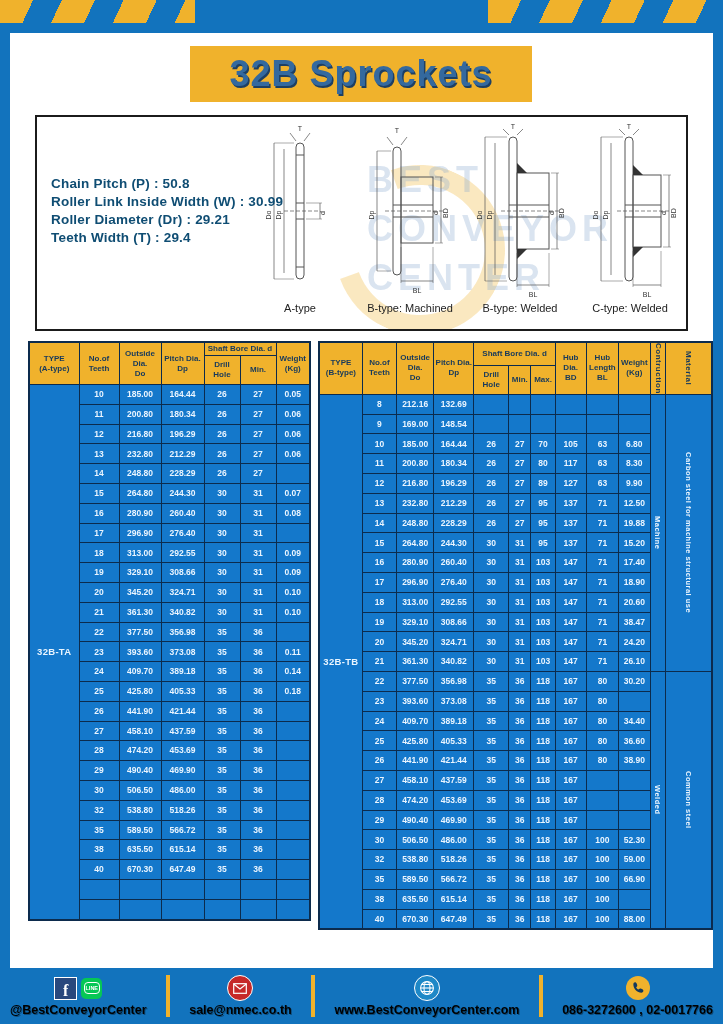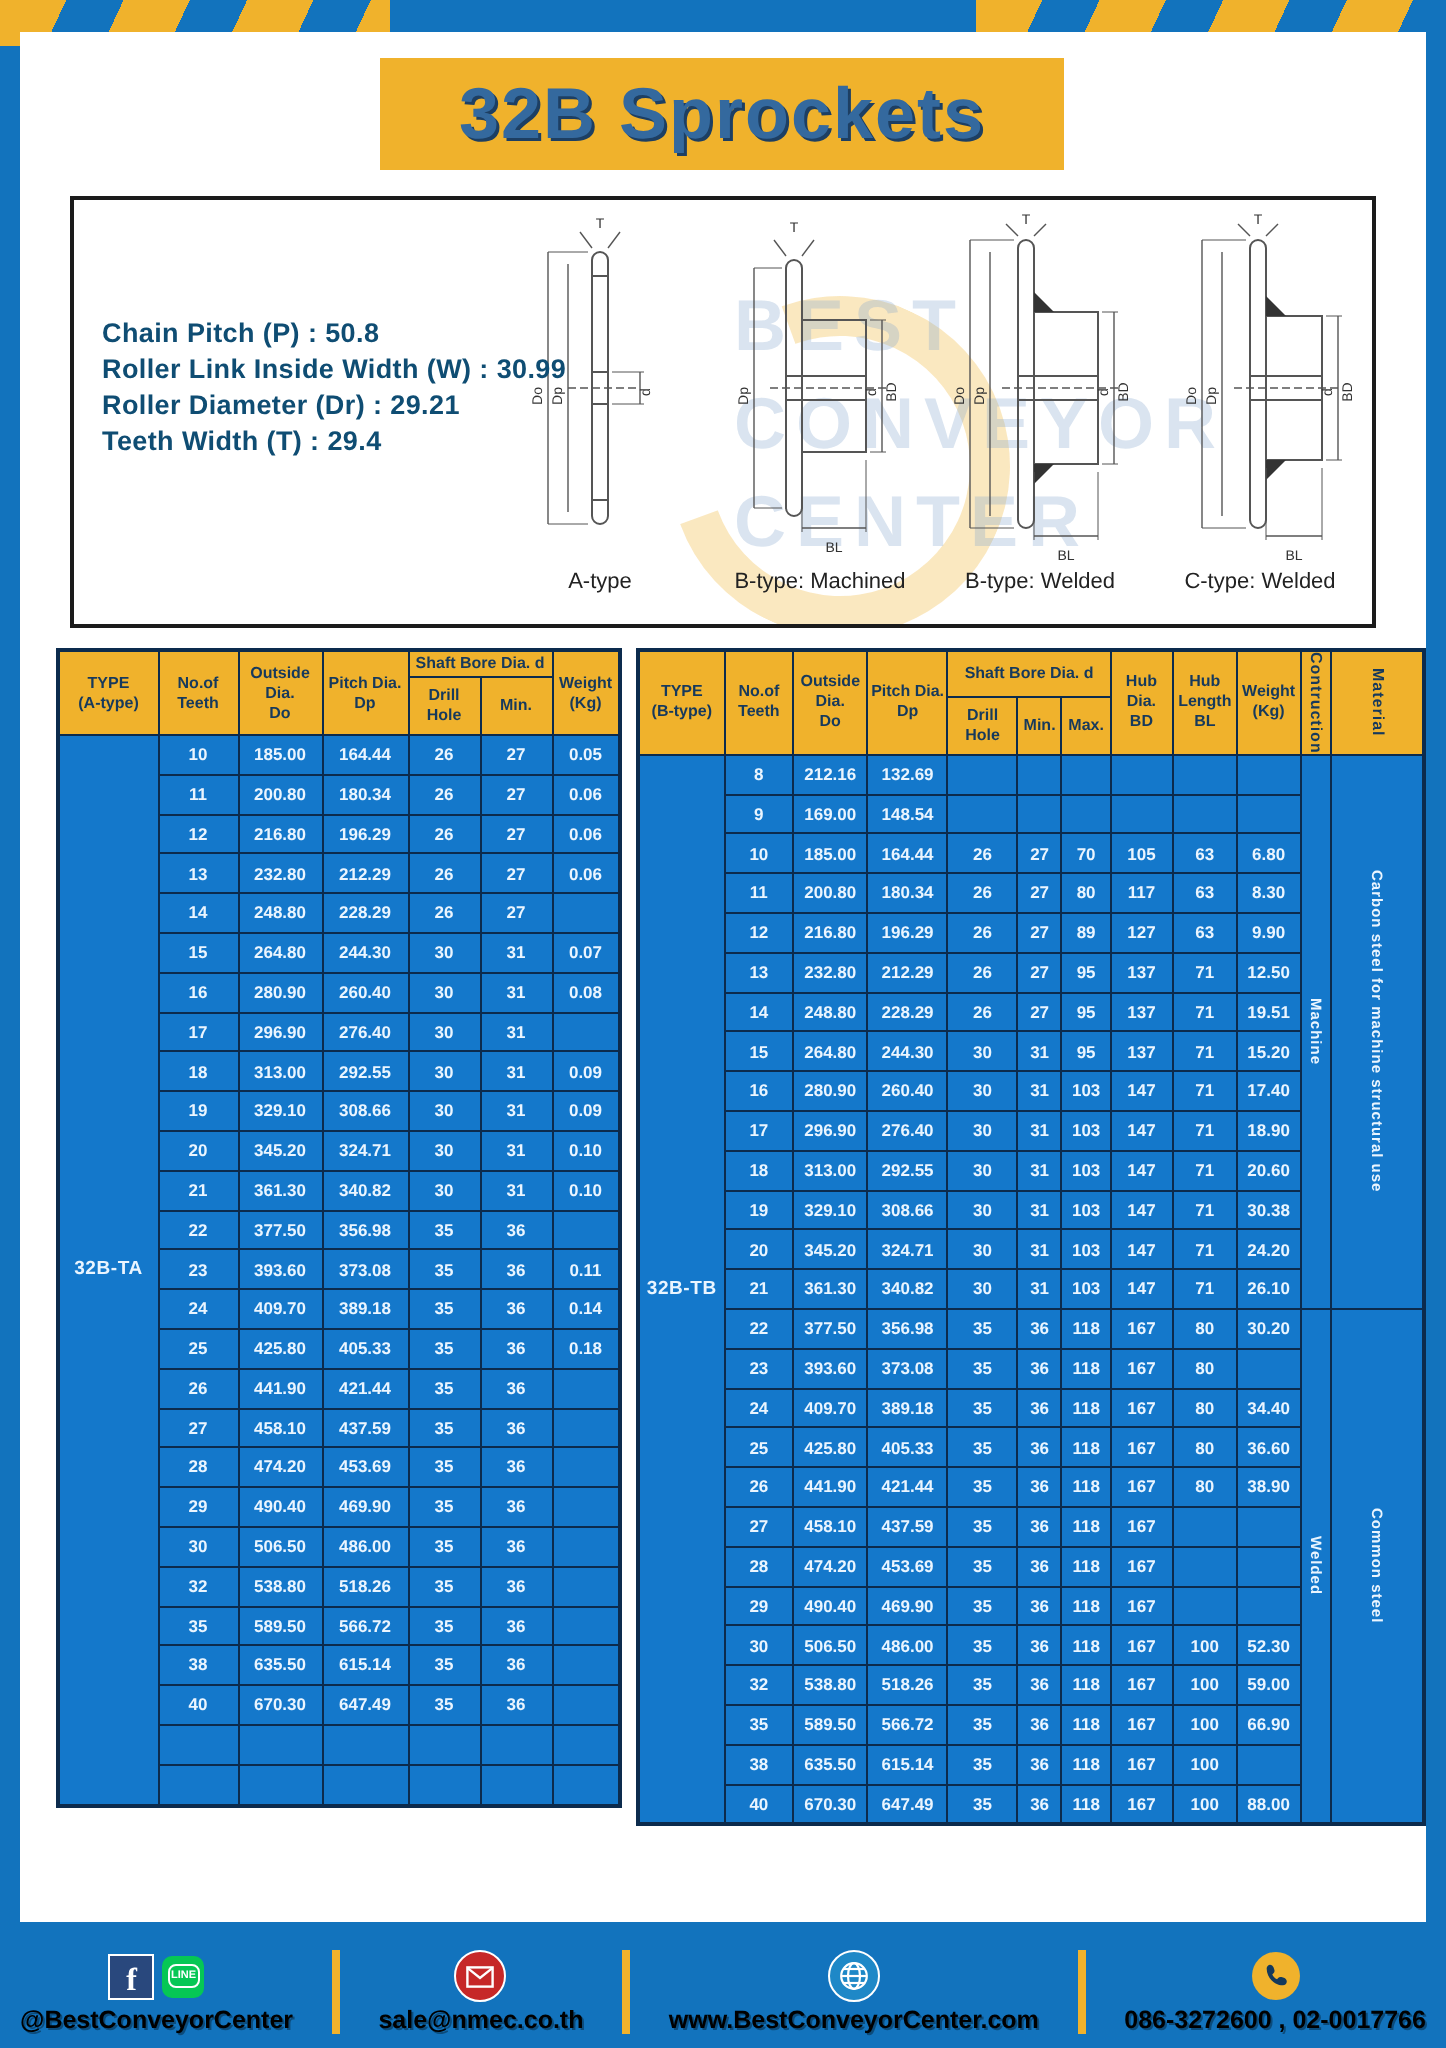--- a/index.html
+++ b/index.html
@@ -4,21 +4,21 @@
 <style>
   html,body{margin:0;padding:0;background:#9aa0a6;}
   .page{position:relative;width:723px;height:1024px;margin:0 auto;background:#1273bd;
         overflow:hidden;font-family:"Liberation Sans",sans-serif;}
   
   .hazard{position:absolute;top:0;height:23px;
           background:repeating-linear-gradient(115deg,#f0b22c 0 30px,#1273bd 30px 56px);}
   .hazard.left{left:0;width:195px;}
   .hazard.right{right:0;width:235px;}
   
-  .sheet{position:absolute;left:10px;top:16px;width:703px;height:945px;background:#ffffff;}
+  .sheet{position:absolute;left:10px;top:33px;width:703px;height:945px;background:#ffffff;}
   
   .banner{position:absolute;left:180px;top:13px;width:342px;height:56px;background:#f0b22c;
           display:flex;align-items:center;justify-content:center;}
   .banner h1{margin:0;font-size:36px;font-weight:bold;color:#34699e;
              text-shadow:1.5px 1.5px 0 #1d3f63;letter-spacing:1px;}
   
   .specbox{position:absolute;left:25px;top:82px;width:649px;height:212px;border:2px solid #1b1b1b;
            background:#fff;overflow:hidden;}
   .watermark{position:absolute;left:290px;top:38px;z-index:0;opacity:.85;}
   .wm-ring{position:absolute;left:8px;top:10px;width:130px;height:130px;border-radius:50%;
@@ -589,21 +589,21 @@
             </tr>
             <tr>
               <td>14</td>
               <td>248.80</td>
               <td>228.29</td>
               <td>26</td>
               <td>27</td>
               <td>95</td>
               <td>137</td>
               <td>71</td>
-              <td>19.51</td>
+              <td>19.88</td>
             </tr>
             <tr>
               <td>15</td>
               <td>264.80</td>
               <td>244.30</td>
               <td>30</td>
               <td>31</td>
               <td>95</td>
               <td>137</td>
               <td>71</td>
@@ -644,21 +644,21 @@
             </tr>
             <tr>
               <td>19</td>
               <td>329.10</td>
               <td>308.66</td>
               <td>30</td>
               <td>31</td>
               <td>103</td>
               <td>147</td>
               <td>71</td>
-              <td>30.38</td>
+              <td>38.47</td>
             </tr>
             <tr>
               <td>20</td>
               <td>345.20</td>
               <td>324.71</td>
               <td>30</td>
               <td>31</td>
               <td>103</td>
               <td>147</td>
               <td>71</td>

